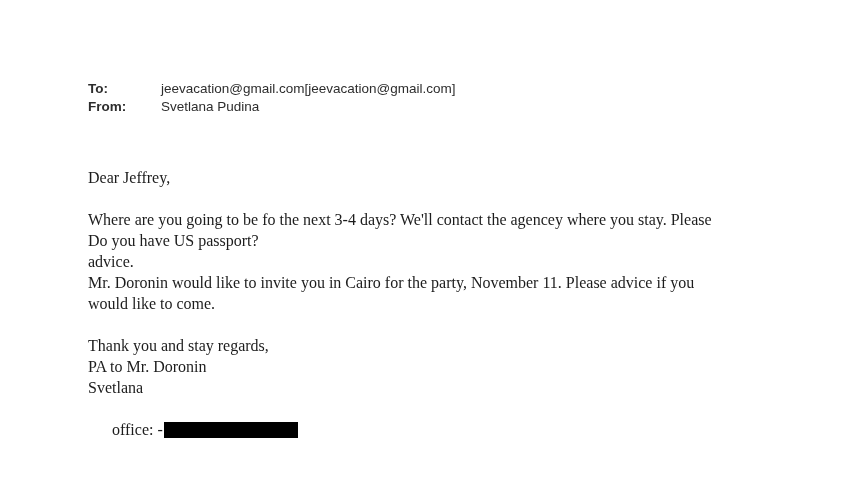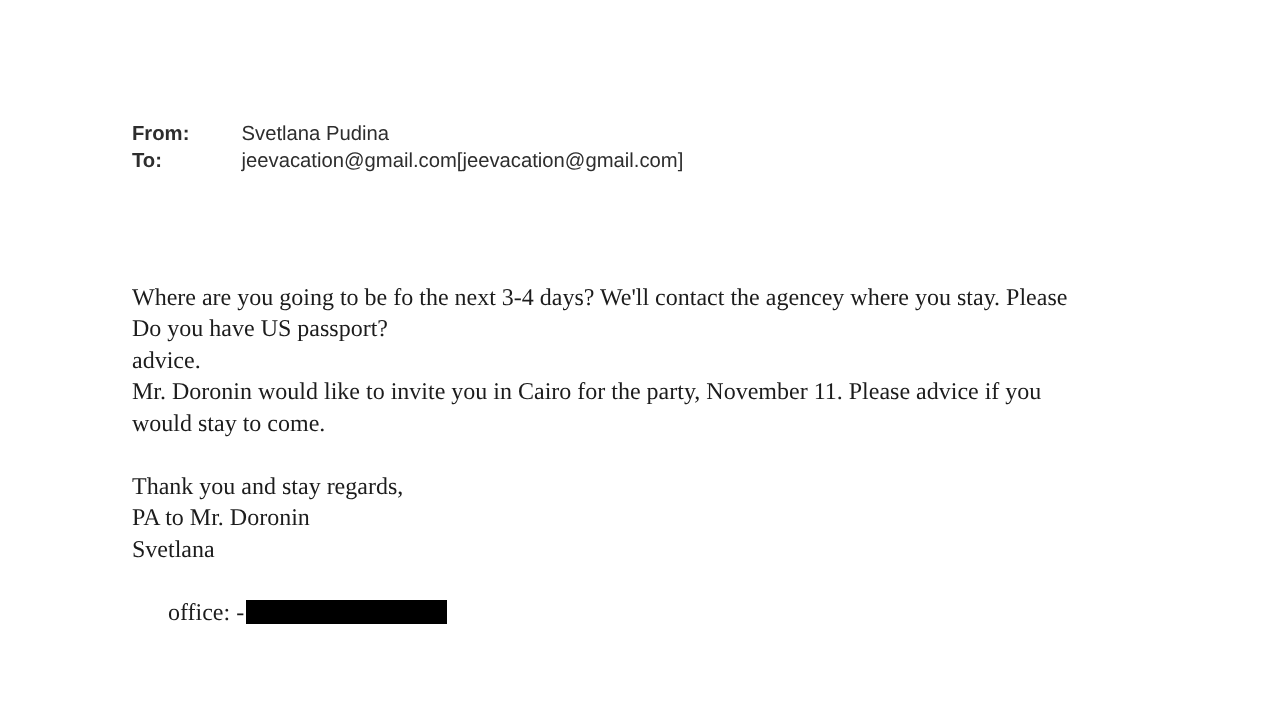--- a/index.html
+++ b/index.html
@@ -56,36 +56,37 @@
     margin-left: 1px;
   }
 </style>
 </head>
 <body>
 
 <div class="page">
 
   <div class="email-header">
     <div class="header-row">
+      <span class="header-label">To:</span>
+      <span class="header-value">jeevacation@gmail.com[jeevacation@gmail.com]</span>
+    </div>
+    <div class="header-row">
       <span class="header-label">From:</span>
       <span class="header-value">Svetlana Pudina</span>
-    </div>
-    <div class="header-row">
-      <span class="header-label">To:</span>
-      <span class="header-value">jeevacation@gmail.com[jeevacation@gmail.com]</span>
     </div>
   </div>
 
   <div class="email-body">
+    <div class="body-line">Dear Jeffrey,</div>
     <div class="body-line"></div>
     <div class="body-line">Where are you going to be fo the next 3-4 days? We'll contact the agencey where you stay. Please</div>
     <div class="body-line">Do you have US passport?</div>
     <div class="body-line">advice.</div>
     <div class="body-line">Mr. Doronin would like to invite you in Cairo for the party, November 11. Please advice if you</div>
-    <div class="body-line">would stay to come.</div>
+    <div class="body-line">would like to come.</div>
     <div class="body-line"></div>
     <div class="body-line">Thank you and stay regards,</div>
     <div class="body-line">PA to Mr. Doronin</div>
     <div class="body-line">Svetlana</div>
     <div class="body-line">
       <span>office: -</span><span class="redaction-bar"></span>
     </div>
   </div>
 
 </div>

